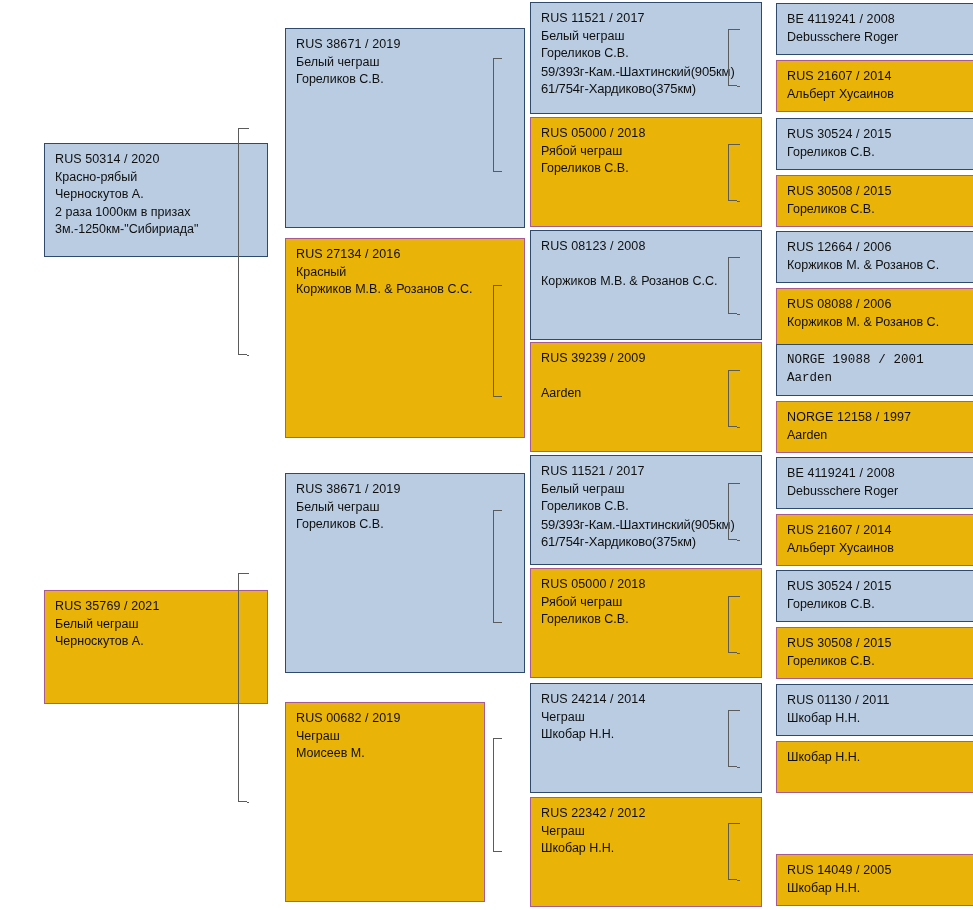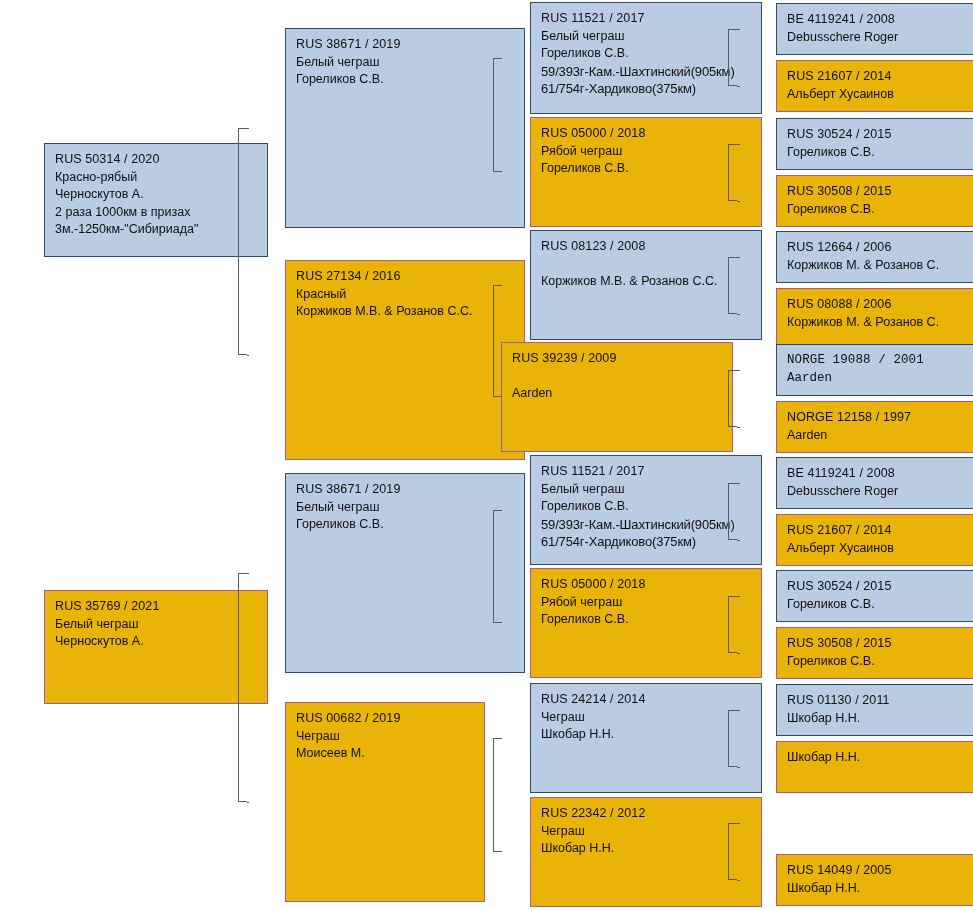--- a/index.html
+++ b/index.html
@@ -69,21 +69,21 @@
       <span class="line">Красно-рябый</span>
       <span class="line">Черноскутов А.</span>
       <span class="line">2 раза 1000км в призах</span>
       <span class="line">3м.-1250км-"Сибириада"</span>
     </div>
     <div class="node blue" style="left: 249px; top: 28px; width: 240px; height: 200px;">
       <span class="line reg">RUS  38671 / 2019</span>
       <span class="line">Белый чеграш</span>
       <span class="line">Гореликов С.В.</span>
     </div>
-    <div class="node pink" style="left: 249px; top: 260px; width: 240px; height: 200px;">
+    <div class="node pink" style="left: 249px; top: 238px; width: 240px; height: 200px;">
       <span class="line reg">RUS  27134 / 2016</span>
       <span class="line">Красный</span>
       <span class="line">Коржиков М.В. &amp; Розанов С.С.</span>
     </div>
     <div class="node blue" style="left: 494px; top: 2px; width: 232px; height: 112px;">
       <span class="line reg">RUS  11521 / 2017</span>
       <span class="line">Белый чеграш</span>
       <span class="line">Гореликов С.В.</span>
       <span class="line small">59/393г-Кам.-Шахтинский(905км)</span>
       <span class="line small">61/754г-Хардиково(375км)</span>
@@ -91,21 +91,21 @@
     <div class="node pink" style="left: 494px; top: 117px; width: 232px; height: 110px;">
       <span class="line reg">RUS  05000 / 2018</span>
       <span class="line">Рябой чеграш</span>
       <span class="line">Гореликов С.В.</span>
     </div>
     <div class="node blue" style="left: 494px; top: 230px; width: 232px; height: 110px;">
       <span class="line reg">RUS  08123 / 2008</span>
       <span class="line blank">&nbsp;</span>
       <span class="line">Коржиков М.В. &amp; Розанов С.С.</span>
     </div>
-    <div class="node pink" style="left: 465px; top: 342px; width: 232px; height: 110px;">
+    <div class="node pink" style="left: 494px; top: 342px; width: 232px; height: 110px;">
       <span class="line reg">RUS  39239 / 2009</span>
       <span class="line blank">&nbsp;</span>
       <span class="line">Aarden</span>
     </div>
     <div class="node blue" style="left: 740px; top: 3px; width: 231px; height: 52px;">
       <span class="line reg">BE  4119241 / 2008</span>
       <span class="line">Debusschere Roger</span>
     </div>
     <div class="node pink" style="left: 740px; top: 60px; width: 231px; height: 52px;">
       <span class="line reg">RUS  21607 / 2014</span>

